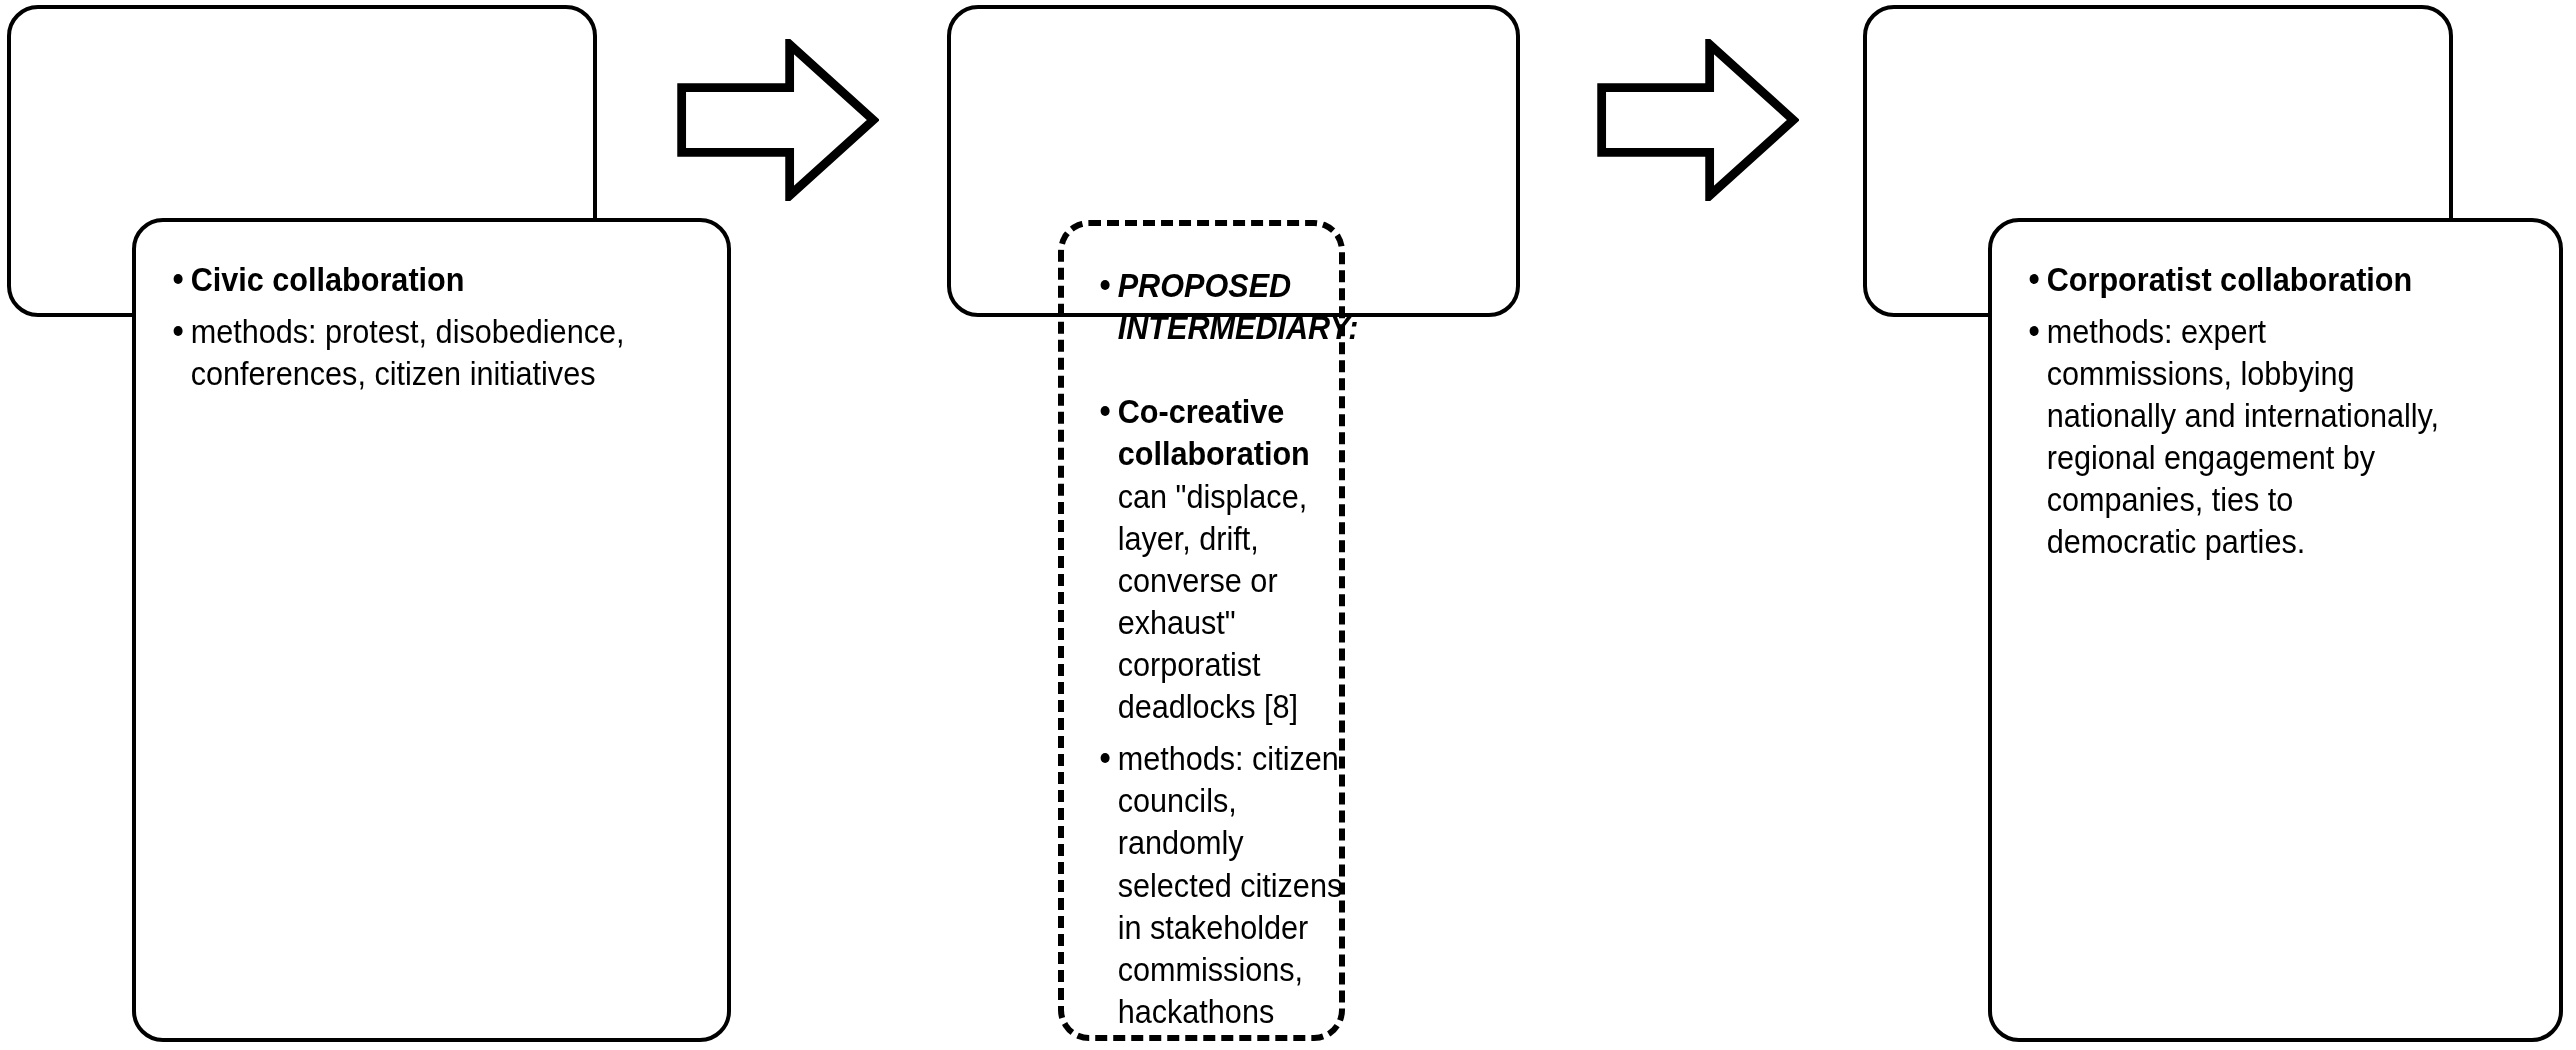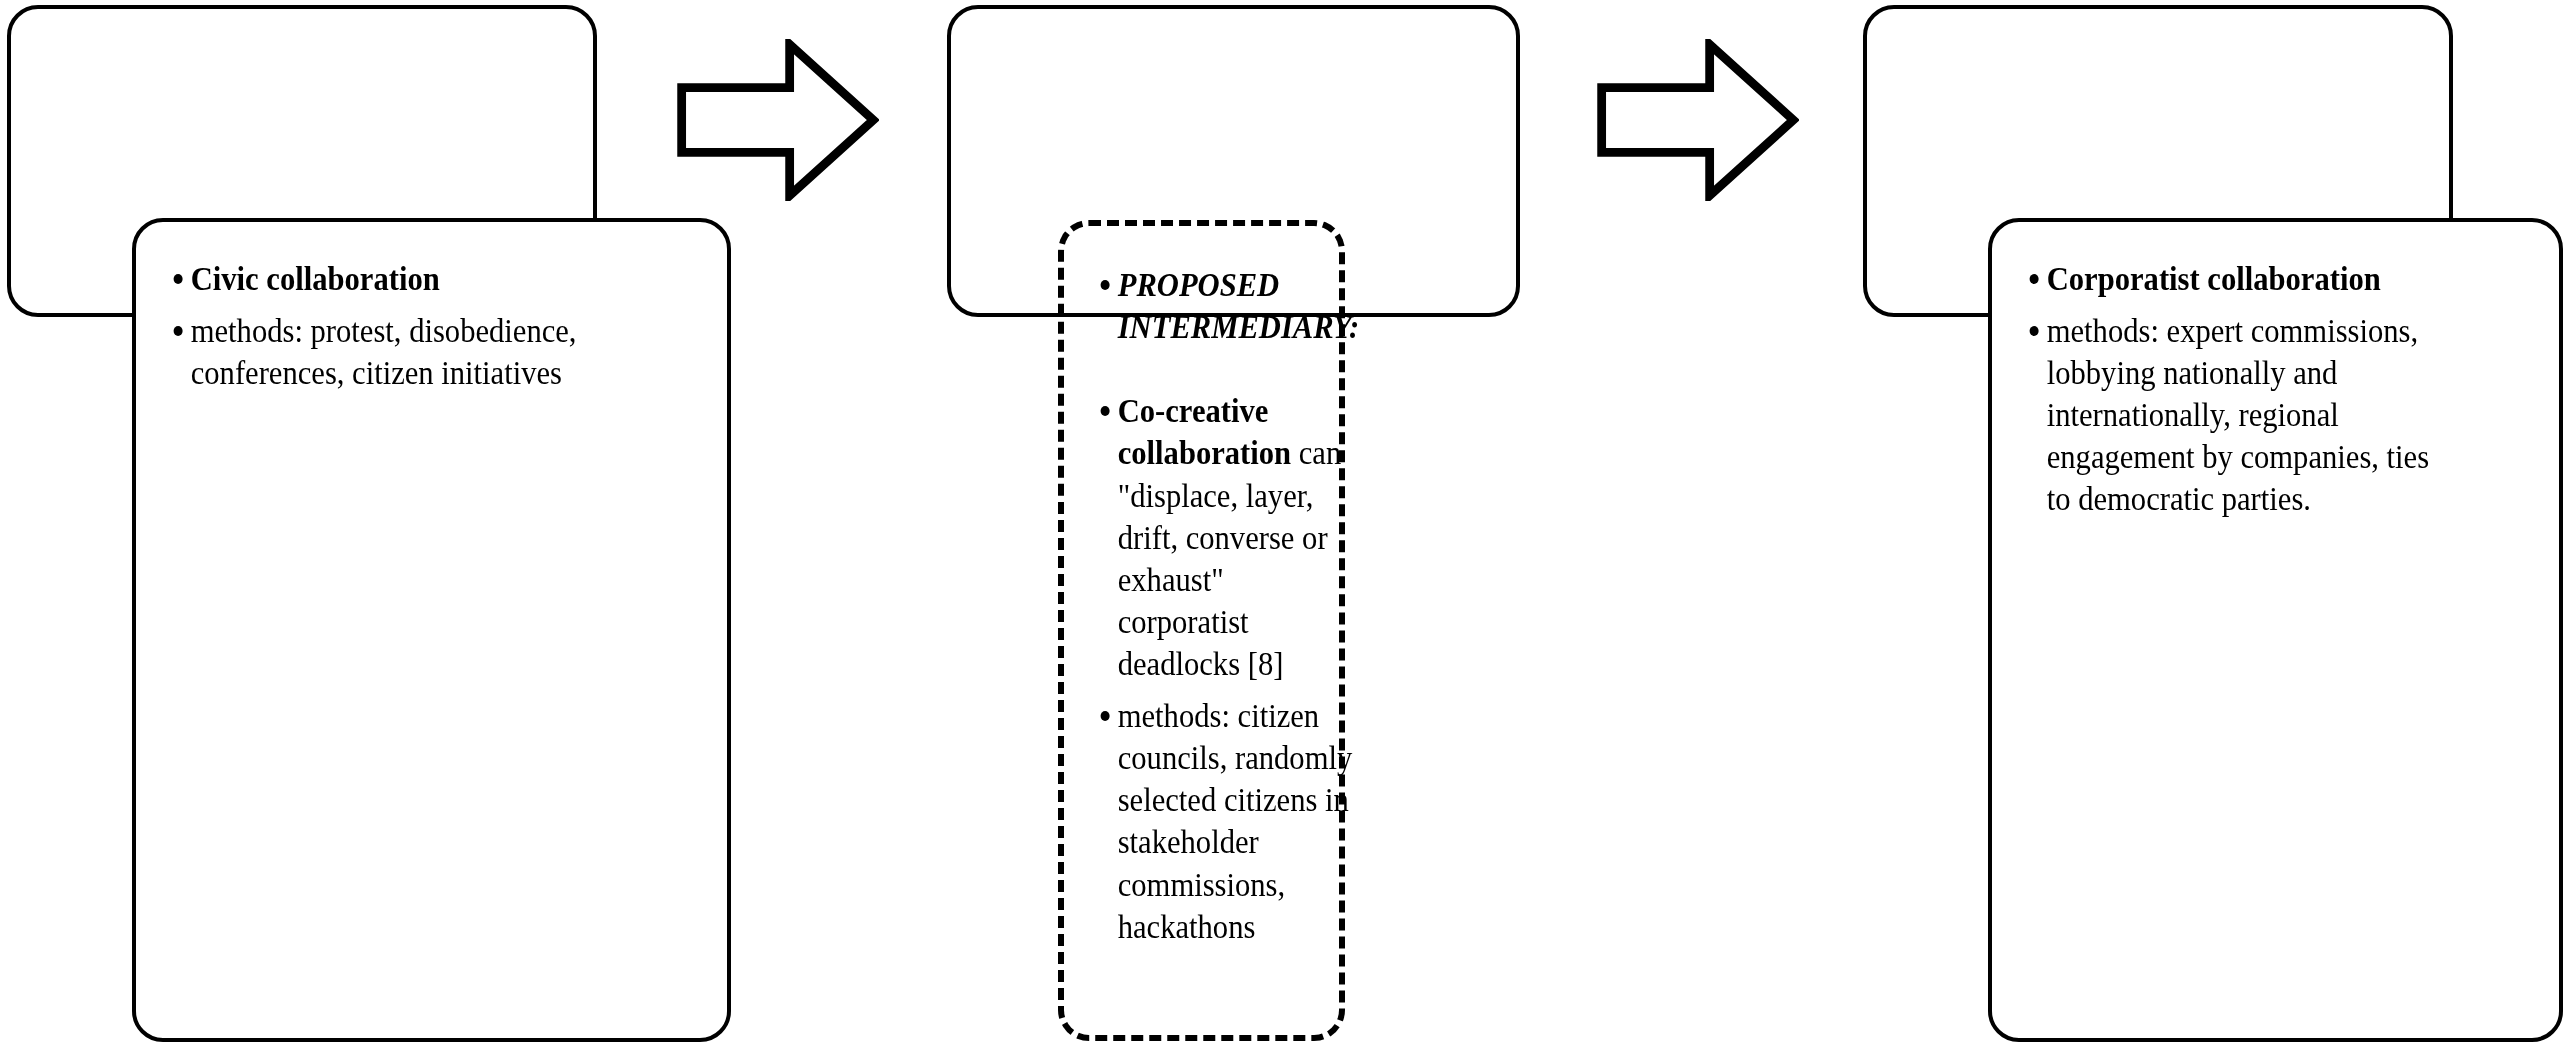--- a/index.html
+++ b/index.html
@@ -1,21 +1,21 @@
 <!DOCTYPE html>
 <html style="font-size:10.8px"><head>
 <meta charset="utf-8">
 <style>
   html,body{margin:0;padding:0;background:#ffffff;}
   body{
     width:2576px;height:1050px;position:relative;overflow:hidden;
     font-family:"Liberation Sans","DejaVu Sans",sans-serif;
     color:#000000;
   }
-  .stage{position:absolute;inset:0;font-family:Liberation Serif, serif;}
+  .stage{position:absolute;inset:0;}
 
   
   .box{position:absolute;box-sizing:border-box;background:#ffffff;}
   .box.solid{border:4.7px solid #000;border-radius:31px;}
   .box.dashed{
     border:6.8px dashed #000;border-radius:31px;background:transparent;
   }
 
   .header-box{z-index:1;}
   .body-box{z-index:2;}

